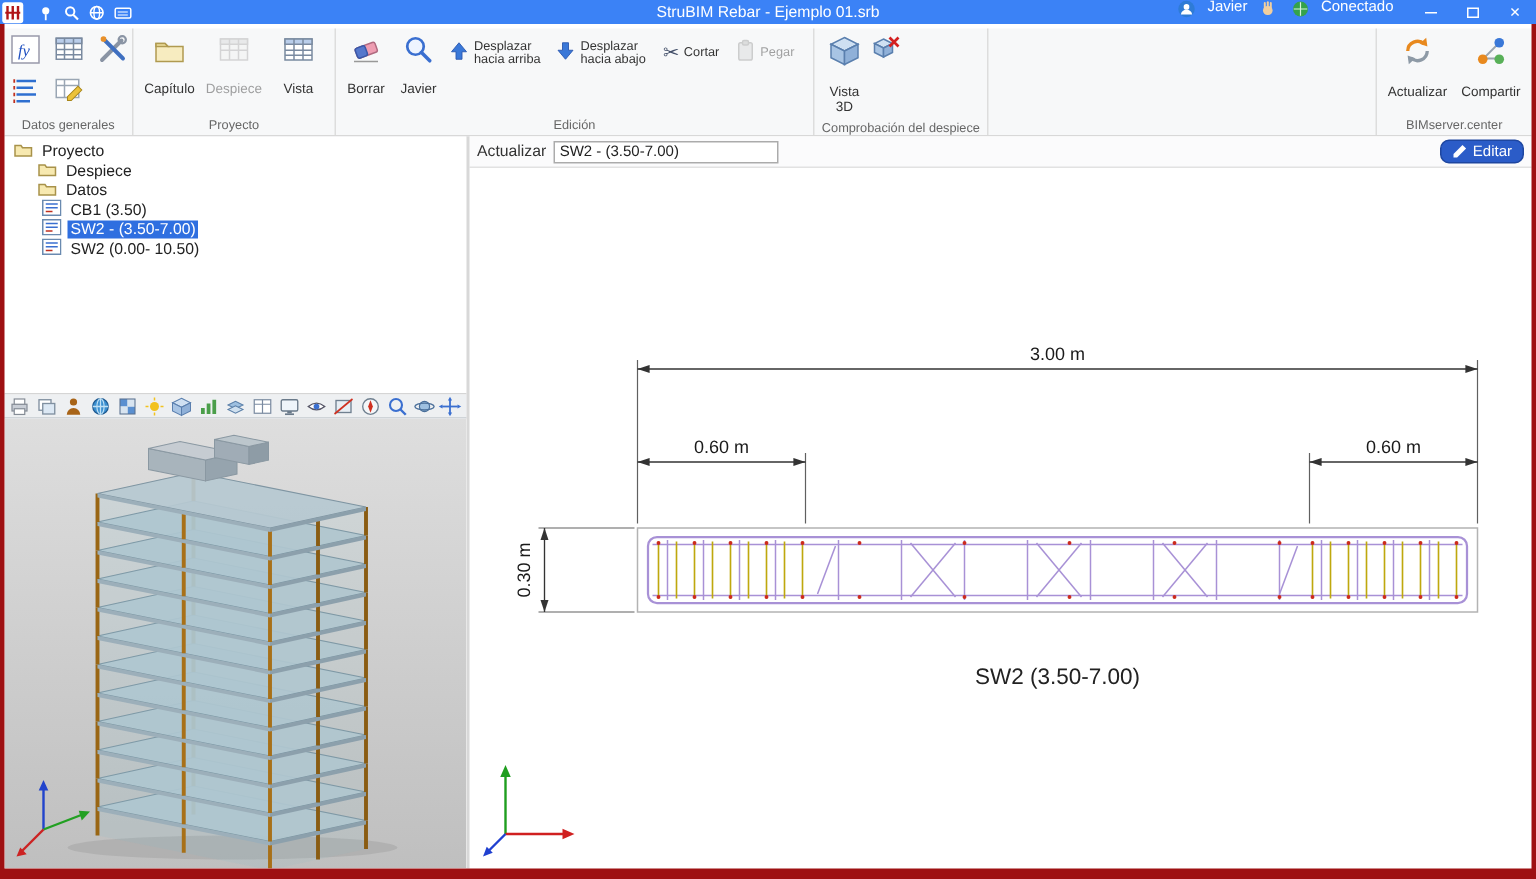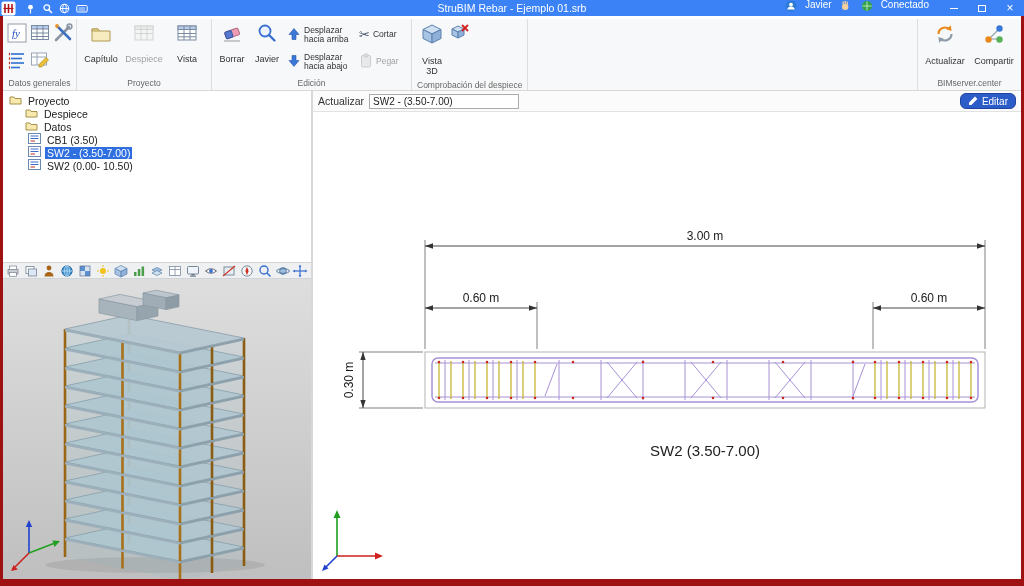--- a/index.html
+++ b/index.html
@@ -22,22 +22,22 @@
 .ribbon{position:absolute;left:3px;right:3px;top:19px;height:72px;background:#f7f8f9;border-bottom:1px solid #d8d8d8;display:flex;align-items:stretch}
 .rgroup{display:flex;flex-direction:column;border-right:1px solid #ddd;padding:2px 3px 0}
 .rg-body{flex:1;display:flex;align-items:flex-start;gap:1px}
 .rg-label{font-size:8.5px;color:#666;text-align:center;padding:1px 2px 2px;white-space:nowrap}
 .rbtn{background:none;border:none;display:flex;flex-direction:column;align-items:center;gap:10px;font-size:9px;color:#333;padding:2px 2px;width:42px;font-family:inherit}
 .rbtn .rlabel{line-height:1.1;text-align:center}
 .disabled{opacity:.45;filter:grayscale(1)}
 .sbtn{background:none;border:none;display:flex;align-items:center;gap:3px;font-size:8.5px;color:#333;padding:1px 2px;font-family:inherit;height:27px;text-align:left}
 .sbtn .slabel{width:50px;line-height:1.05;white-space:normal}
 .icon-btn{background:none;border:none;width:20px;height:24px;display:flex;align-items:center;justify-content:center;padding:0}
-.grid-datos{display:grid;grid-template-columns:repeat(3,21px);grid-auto-rows:27px;gap:0 2px;align-items:center;justify-items:center}
-.col{display:flex;flex-direction:column}
+.grid-datos{display:grid;grid-template-columns:repeat(3,21px);grid-auto-rows:27px;gap:0 8px;align-items:center;justify-items:center}
+.col{display:flex;flex-direction:row}
 .spacerflex{flex:1;border:none}
 .leftpanel{position:absolute;left:3px;top:91px;width:308px;bottom:7px;background:#fff;display:flex;flex-direction:column}
 .tree{height:172px;overflow:hidden;border-bottom:1px solid #d5d5d5;padding-top:3px}
 .titem{display:flex;align-items:center;gap:4px;height:13px;padding:0 3px;font-size:10.5px;white-space:nowrap}
 .titem.lvl0{padding-left:6px}
 .titem.lvl1{padding-left:22px}
 .titem.lvl2{padding-left:25px}
 .tlabel{padding:0 2px}
 .titem.selected .tlabel{background:#2f6fe0;color:#fff}
 .vtb{height:16px;background:#eef0f2;border-bottom:1px solid #cfd4d8;display:flex;align-items:center;gap:1px;padding:0 2px}

